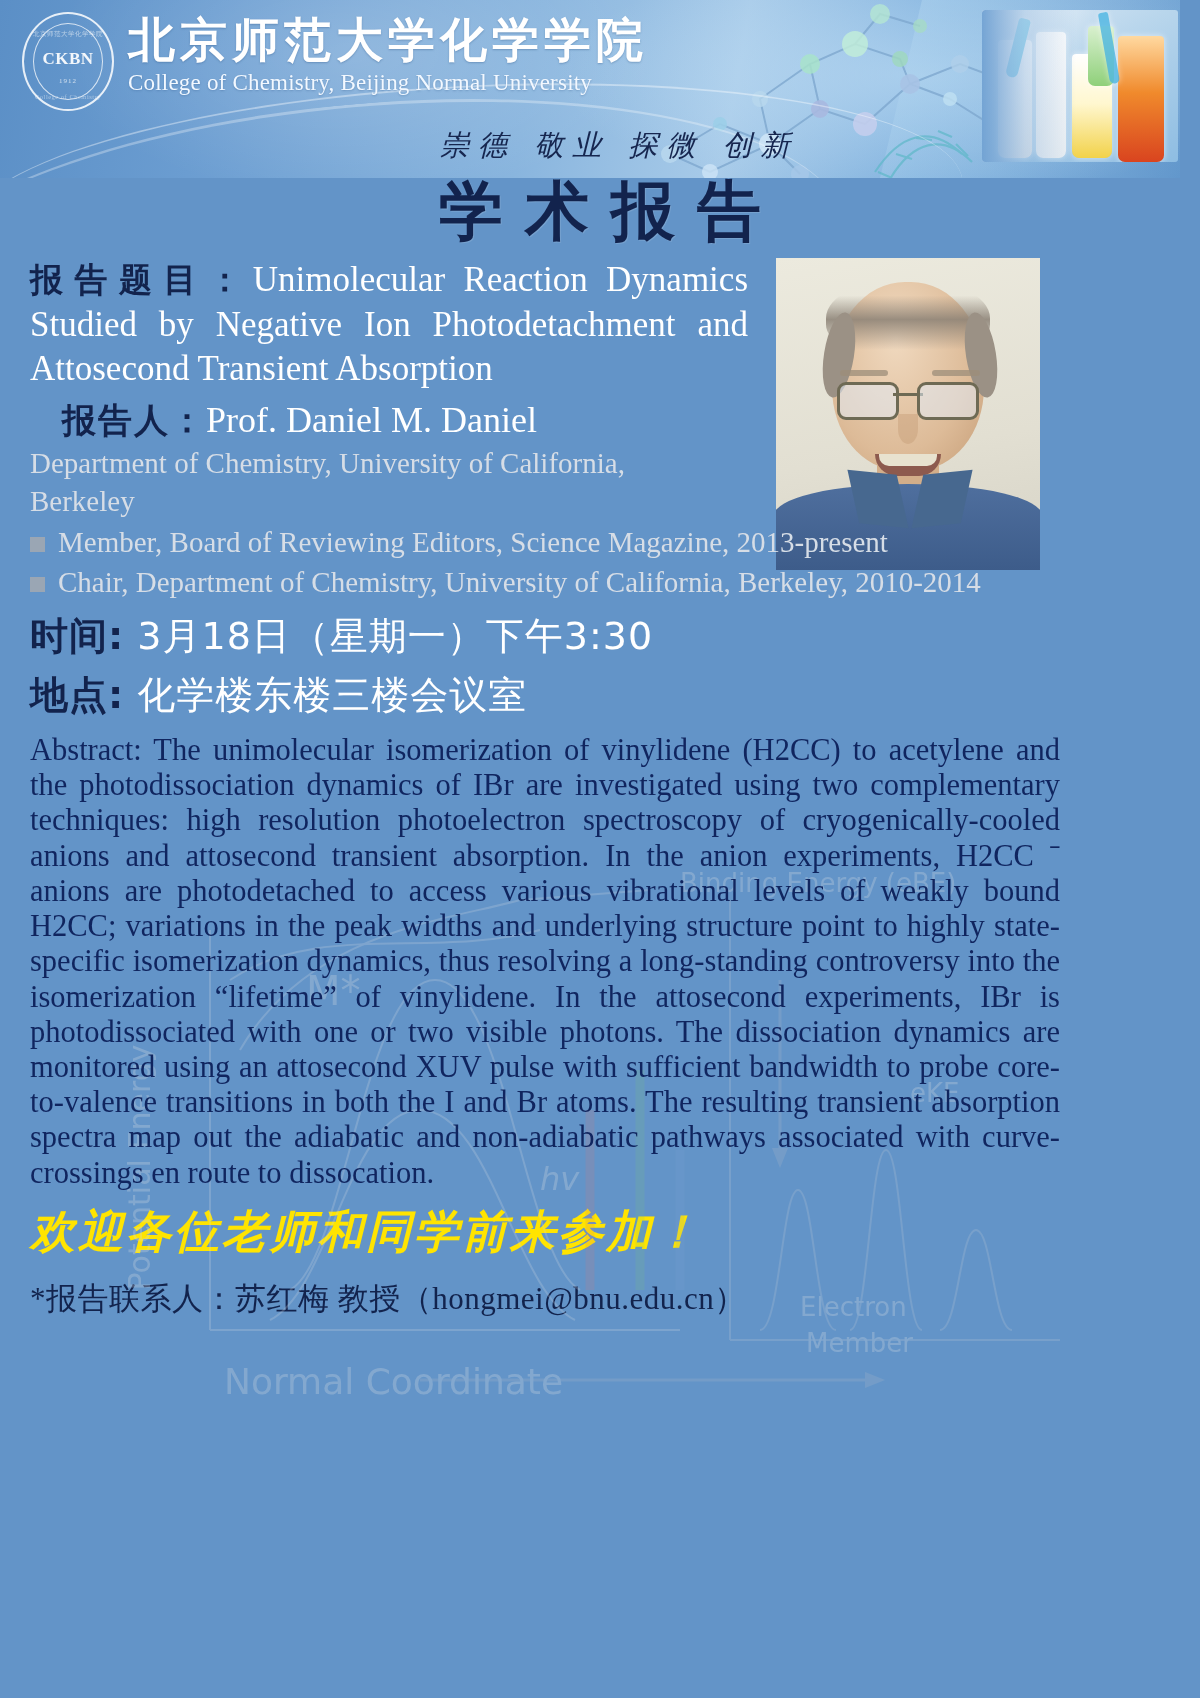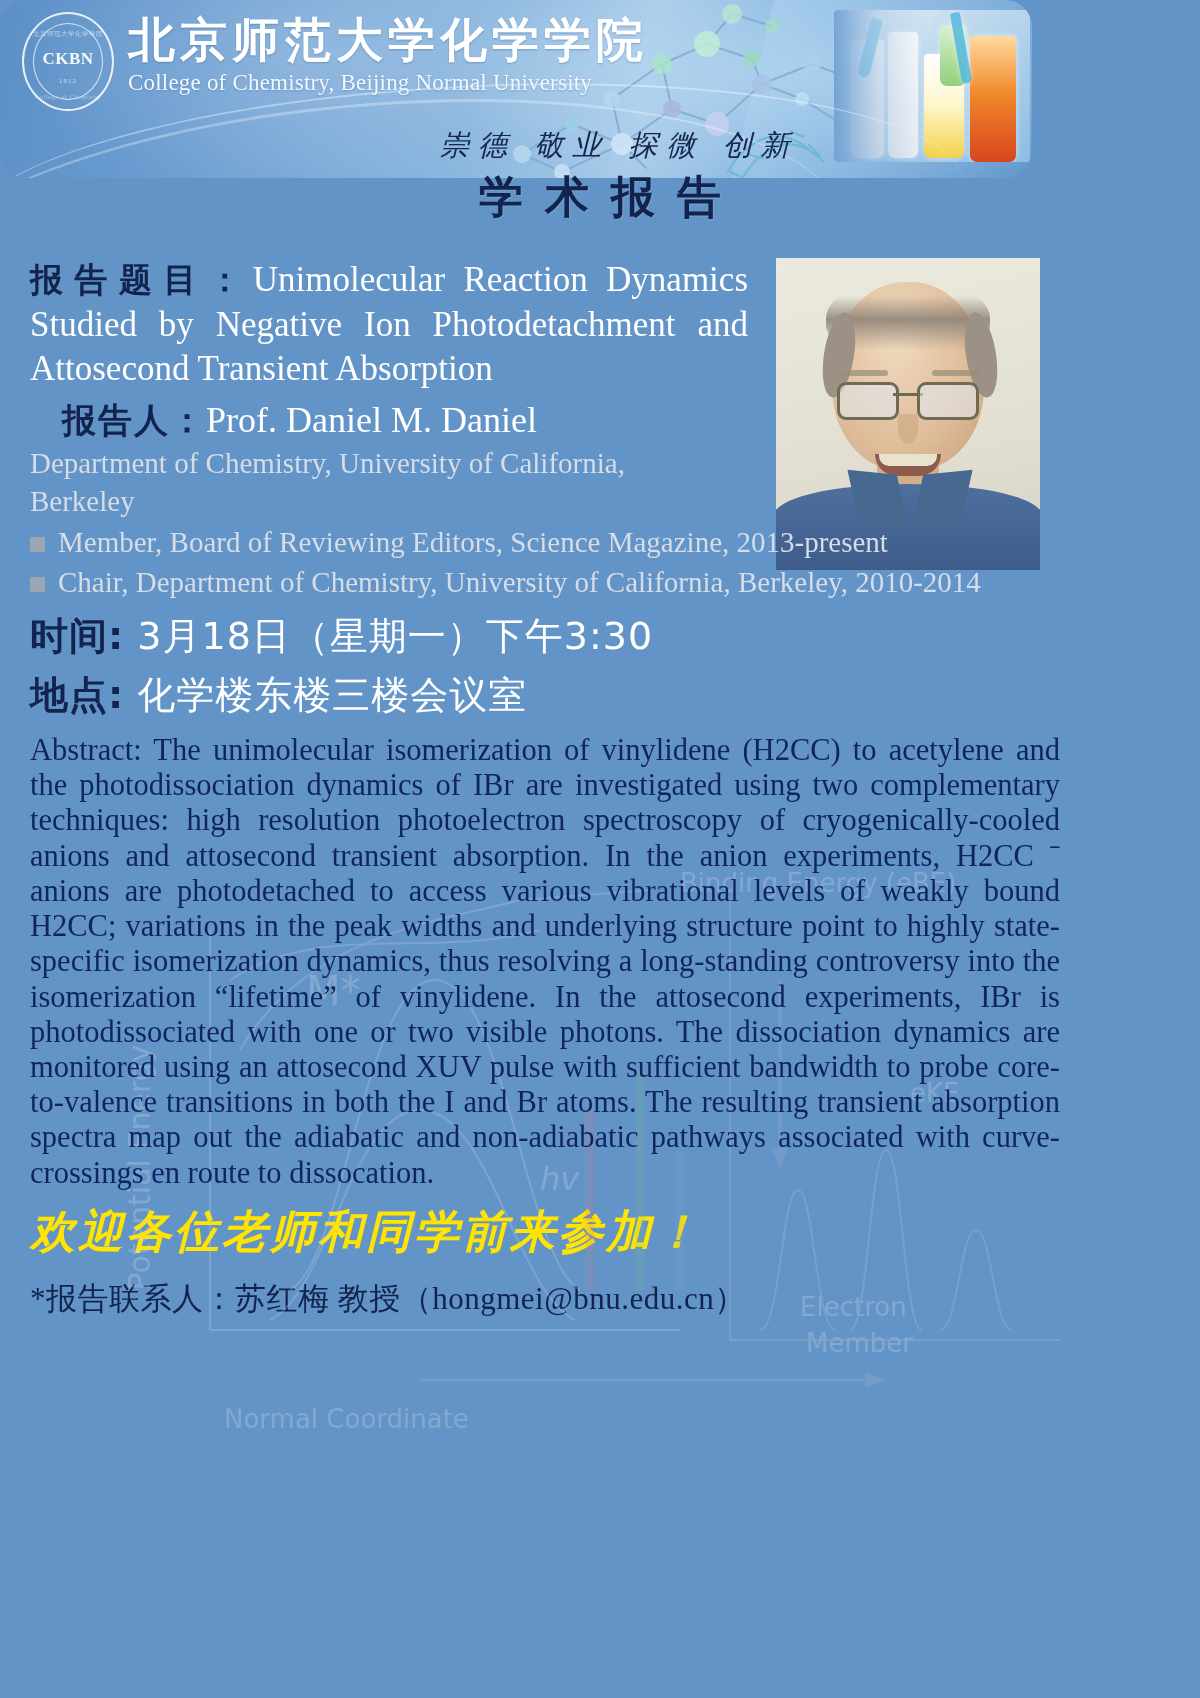--- a/index.html
+++ b/index.html
@@ -7,25 +7,24 @@
   body{
     width:1200px;height:1698px;
     background:#6394c8;
     font-family:"Liberation Serif",serif;
     overflow:hidden;
     position:relative;
   }
 
   
   .banner{
-    position:absolute;left:0;top:0;width:1032px;height:178px;
+    position:absolute;left:0;top:0;width:1180px;height:178px;
     overflow:hidden;
     background:
       linear-gradient(100deg,#5b8fc6 0%,#6b9dd1 18%,#89b5de 45%,#a8cbe9 62%,#7fb0dd 78%,#5e93c9 100%);
-    border-radius: 27px;
   }
   .banner-glow{
     position:absolute;left:0;top:0;width:100%;height:100%;
     background:
       radial-gradient(ellipse 520px 170px at 78% 42%, rgba(200,228,248,.55), rgba(200,228,248,0) 70%),
       radial-gradient(ellipse 420px 200px at 30% 30%, rgba(255,255,255,.18), rgba(255,255,255,0) 72%);
   }
   .banner-swoosh{
     position:absolute;left:-40px;top:86px;width:1000px;height:120px;
     border-top:2px solid rgba(255,255,255,.55);
@@ -103,21 +102,21 @@
   .motto{
     position:absolute;left:440px;top:126px;
     color:#16264f;font-size:29px;font-weight:normal;font-style:italic;
     letter-spacing:9px;white-space:nowrap;
     font-family:"DejaVu Sans",sans-serif;
   }
 
   
   .main-title{
     position:absolute;left:0;top:168px;width:1200px;text-align:center;
-    color:#12234d;font-size:44px;font-weight:bold;letter-spacing:22px;
+    color:#12234d;font-size:64px;font-weight:bold;letter-spacing:22px;
     font-family:"DejaVu Sans",sans-serif;
     text-indent:22px;
     text-shadow:1px 1px 0 rgba(255,255,255,.12);
   }
 
   
   .content{position:absolute;left:30px;top:258px;width:1140px;}
 
   .topic{
     font-size:35px;line-height:1.275;color:#ffffff;
@@ -355,21 +354,21 @@
       <path d="M660 120 L660 300"></path>
       <path d="M652 288 L660 308 L668 288 Z" fill="#aab8c8" stroke="none"></path>
     </g>
   </svg>
   <div class="wm-label" style="left:560px;top:8px;">Binding Energy (eBE)</div>
   <div class="wm-label" style="left:186px;top:108px;font-size:40px;">M*</div>
   <div class="wm-label" style="left:790px;top:218px;">eKE</div>
   <div class="wm-label" style="left:420px;top:300px;font-size:32px;font-style:italic;">hv</div>
   <div class="wm-label" style="left:680px;top:432px;">Electron</div>
   <div class="wm-label" style="left:686px;top:468px;">Member</div>
-  <div class="wm-label" style="left:104px;top:544px;font-size:26px;">Normal Coordinate</div>
+  <div class="wm-label" style="left:104px;top:501px;font-size:36px;">Normal Coordinate</div>
   <div class="wm-label" style="left:-104px;top:290px;transform:rotate(-90deg);font-size:30px;">Potential Energy</div>
 </div>
 
 <div class="portrait">
   <div class="pf-bg"></div>
   <div class="pf-neck"></div>
   <div class="pf-head"></div>
   <div class="pf-hair"></div>
   <div class="pf-hair-l"></div>
   <div class="pf-hair-r"></div>

